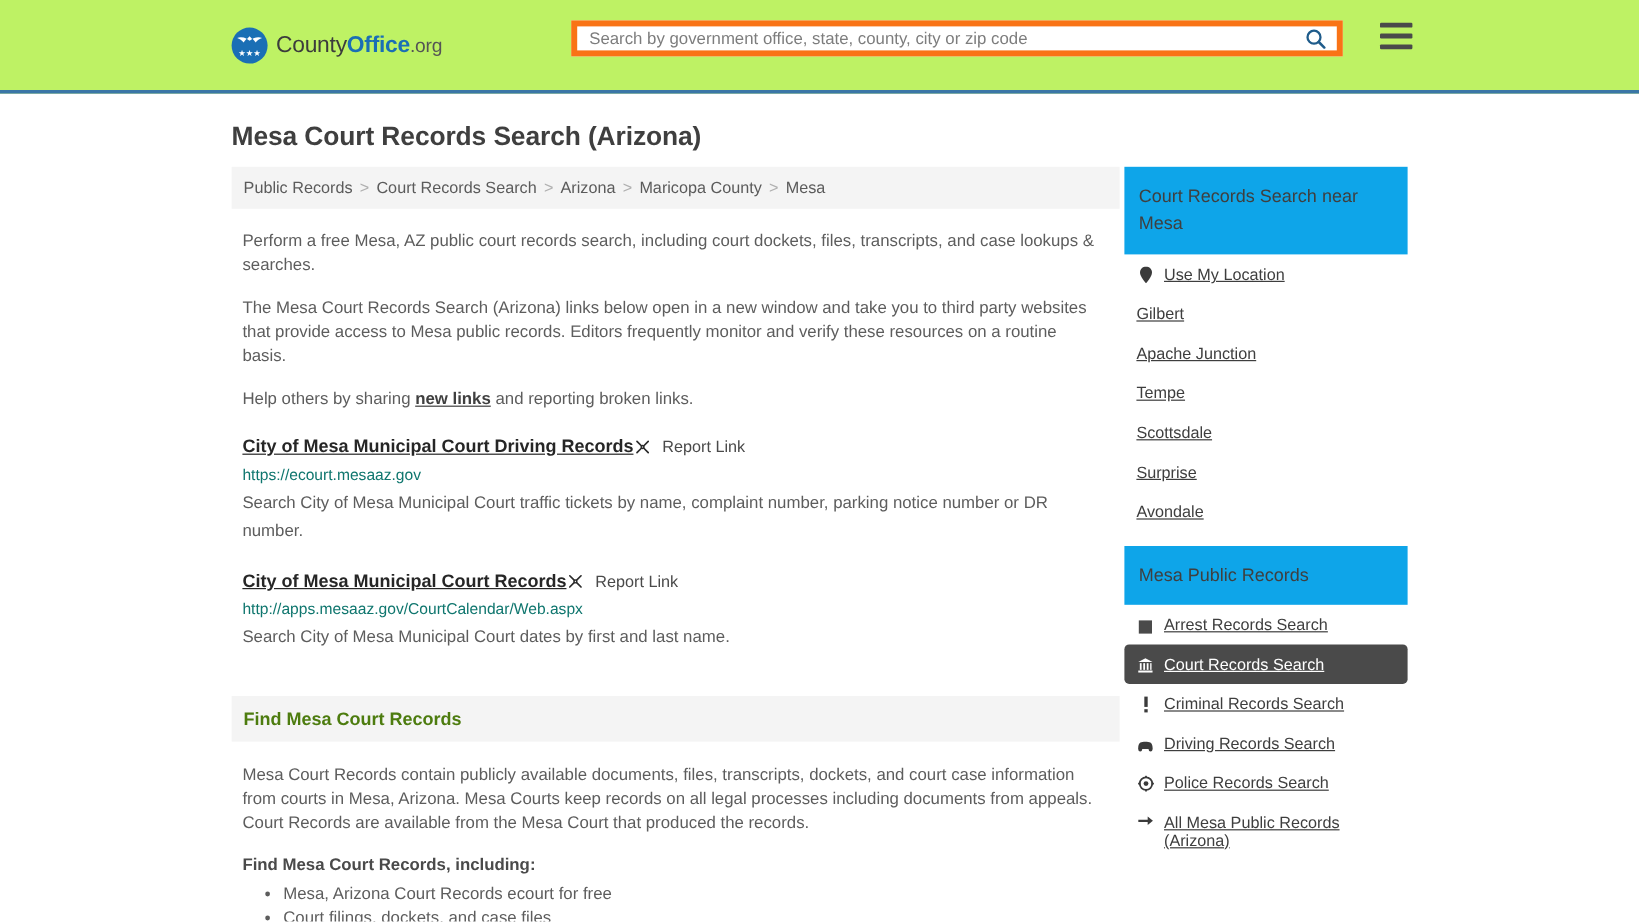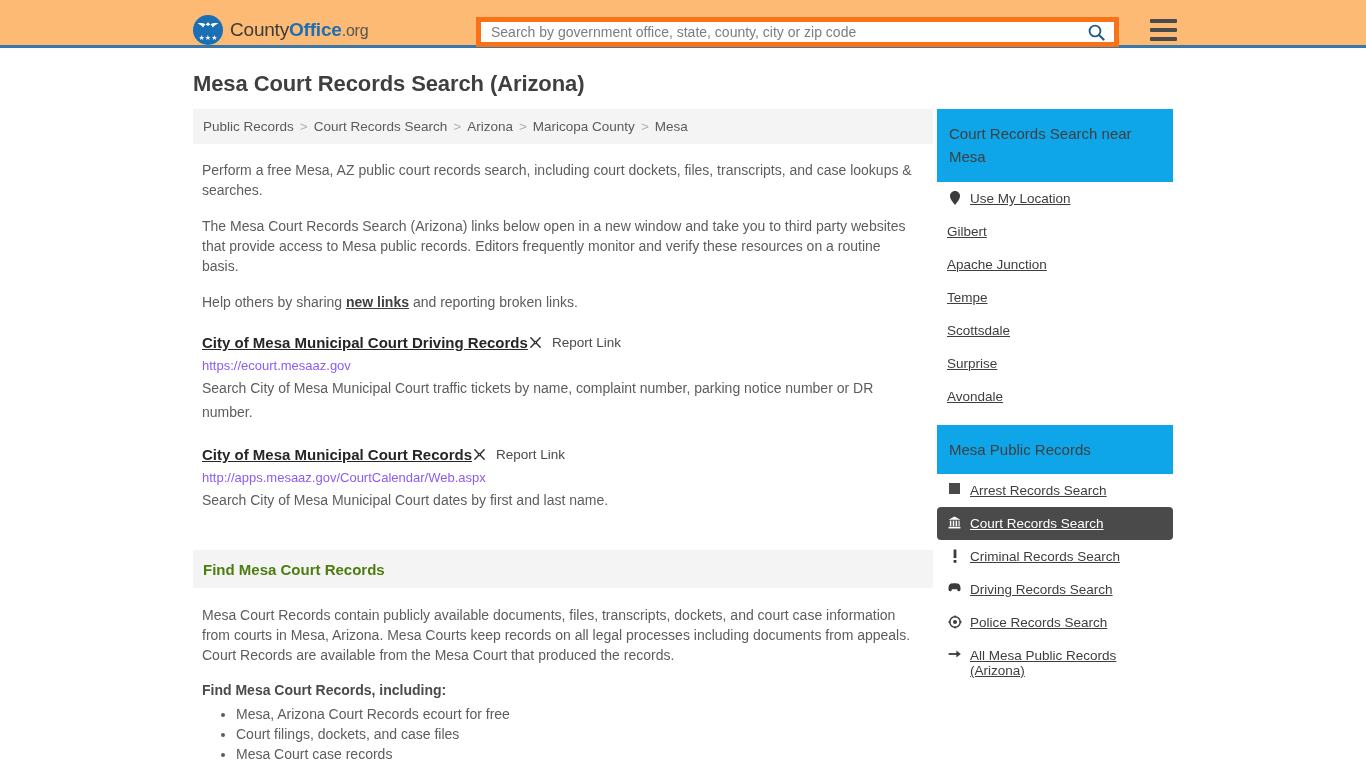--- a/index.html
+++ b/index.html
@@ -8,25 +8,25 @@
     margin: 0; padding: 0;
     width: 1366px; height: 768px;
     overflow: hidden;
     background: #ffffff;
     font-family: "Liberation Sans", sans-serif;
   }
 
   
   .site-header {
     position: relative;
-    height: 48px;
-    background: #fdba74;
+    height: 78px;
+    background: #bef264;
     border-bottom: 3px solid #3a76a6;
     display: flex;
-    align-items: flex-end;
+    align-items: center;
   }
   .logo-wrap {
     display: flex;
     align-items: center;
     margin-left: 193px;
     text-decoration: none;
     gap: 7px;
   }
   .logo-mark {
     width: 30px; height: 30px;
@@ -169,21 +169,21 @@
     align-items: center;
     gap: 9px;
     font-size: 13.5px;
     color: #4a4a4a;
     cursor: pointer;
     white-space: nowrap;
     padding-top: 1px;
   }
   .result-url {
     font-size: 13px;
-    color: #8b5cf6;
+    color: #0f766e;
     margin-top: 7px;
   }
   .result-desc {
     font-size: 14px;
     line-height: 24px;
     color: #5d5d5d;
     margin-top: 3px;
   }
 
   
@@ -226,21 +226,21 @@
     padding: 13px 12px 14px 12px;
     font-size: 15px;
     font-weight: normal;
     color: #3f3f3f;
     line-height: 23px;
   }
   .side-head.single { padding: 13px 12px; }
   .side-list { margin: 0; padding: 0; list-style: none; }
   .side-item {
     display: flex;
-    align-items: flex-start;
+    align-items: flex-end;
     gap: 8px;
     padding: 9px 10px;
     font-size: 13.5px;
   }
   .side-item a {
     color: #3e3e3e;
     text-decoration: underline;
   }
   .side-item.active {
     background: #4a4a4a;

